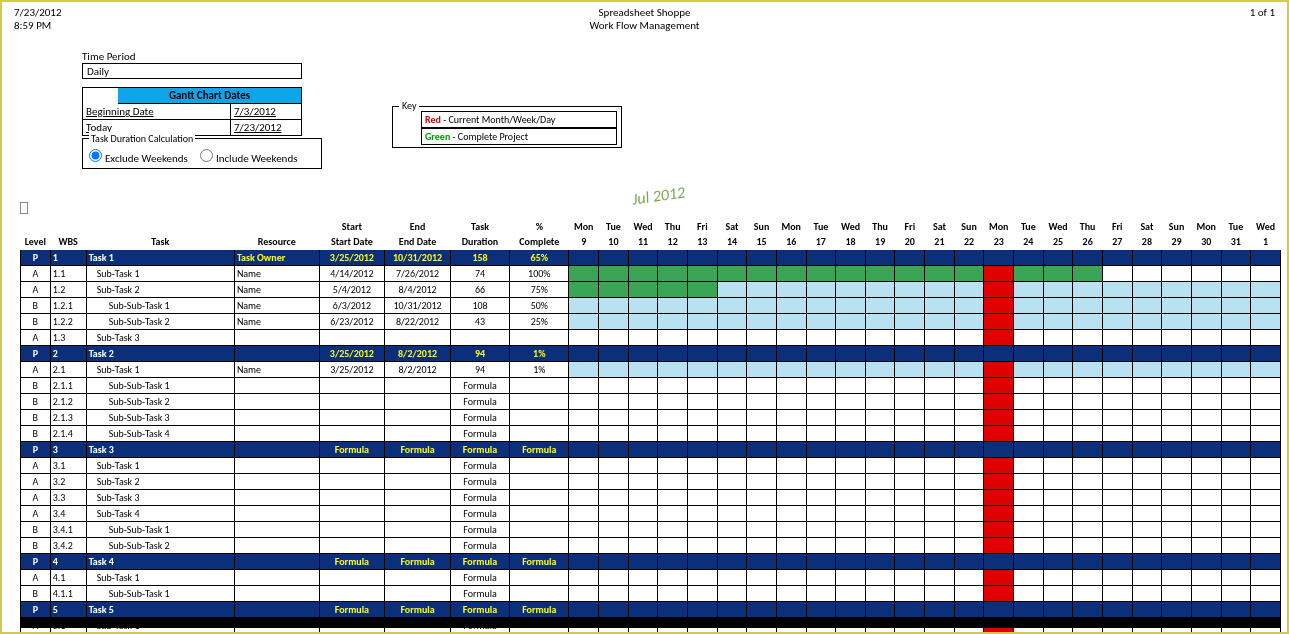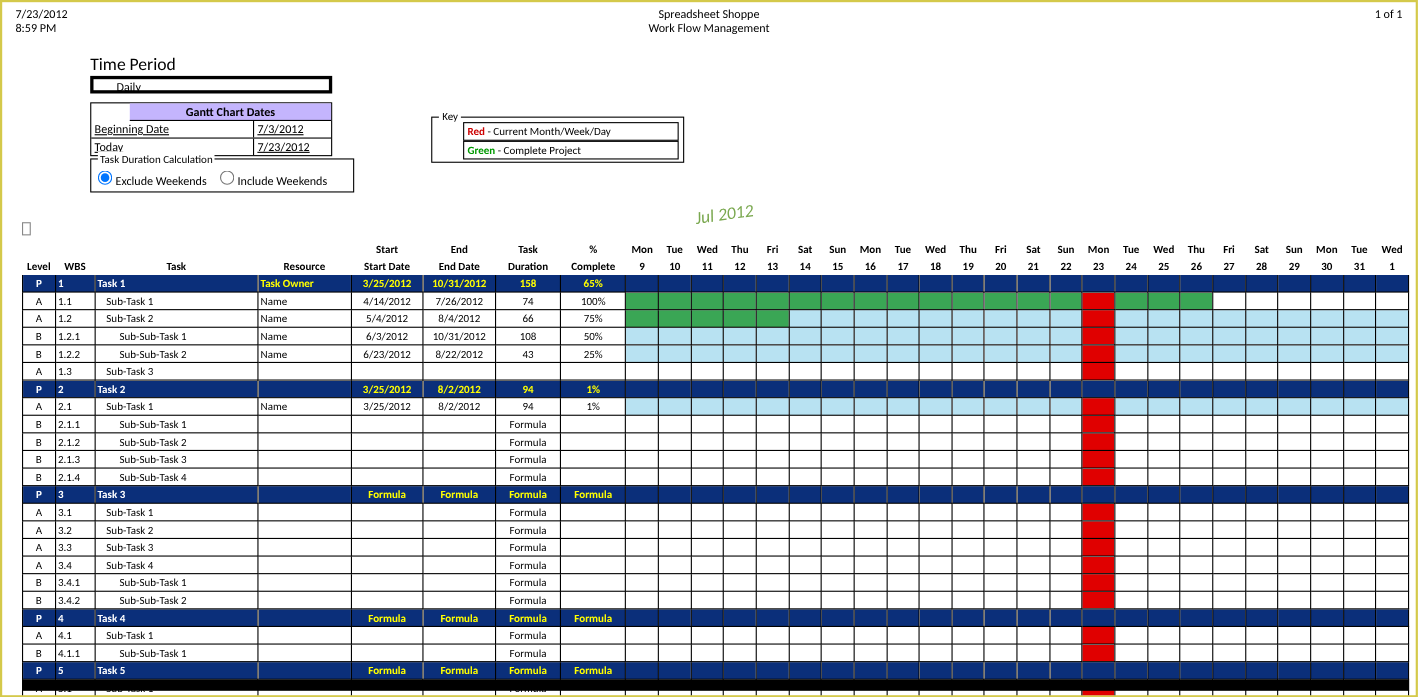--- a/index.html
+++ b/index.html
@@ -1,24 +1,24 @@
 <!DOCTYPE html>
 <html><head>
 <meta charset="utf-8">
 <style>
   * { box-sizing: border-box; margin: 0; padding: 0; }
   body { font-family: Calibri, Arial, sans-serif; font-size: 11px; background:#fff; color:#000; border:2px solid #d4c94a; width:1289px; height:634px; position:relative; }
   .hdr { display:flex; justify-content:space-between; padding:4px 12px; font-size:11px; }
   .hdr .left,.hdr .right{width:120px;}
   .hdr .center{text-align:center;}
   .meta { margin:14px 0 0 80px; }
-  .label { font-size:16px; }
-  .boxinput { border:3px solid #000000; background:#fff; padding:1px 21px; width:220px; height:16px; font-size:11px; }
+  .label { font-size:11px; }
+  .boxinput { border:1px solid #000000; background:#fff; padding:1px 4px; width:220px; height:16px; font-size:11px; }
   .gcd { margin-top:8px; border:1px solid #000; width:220px; }
-  .gcd .title { background:#c4b5fd; text-align:center; font-weight:bold; font-size:11px; border-bottom:1px solid #000; padding:1px;margin-left:35px; }
+  .gcd .title { background:#0ea5e9; text-align:center; font-weight:bold; font-size:11px; border-bottom:1px solid #000; padding:1px;margin-left:35px; }
   .gcd .row { display:flex; border-bottom:1px solid #000; }
   .gcd .row:last-child{border-bottom:none;}
   .gcd .row div { padding:1px 3px; font-size:11px;text-decoration:underline; }
   .gcd .row div:first-child{flex:1; border-right:1px solid #000;}
   .gcd .row div:last-child{width:70px;}
   .tdc { margin-top:2px; border:1px solid #000; width:240px; padding:3px 6px; }
   .tdc .t { position:relative; top:-10px; background:#fff; display:inline-block; padding:0 2px; font-size:10px; }
   .tdc .opts { display:flex; gap:12px; margin-top:-6px; font-size:11px;}
   .tdc input{margin-right:3px;}
   .key { position:absolute; left:390px; top:104px; border:1px solid #000; width:230px; padding:4px 4px 2px 4px;}

